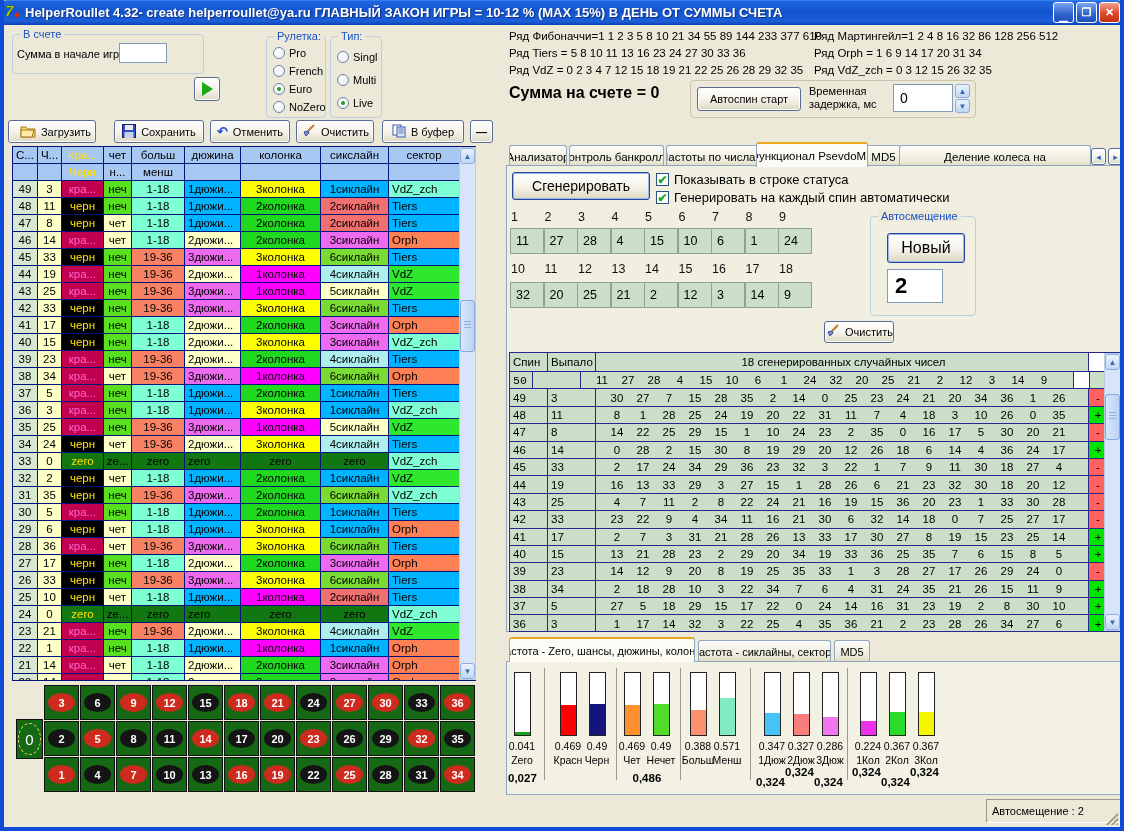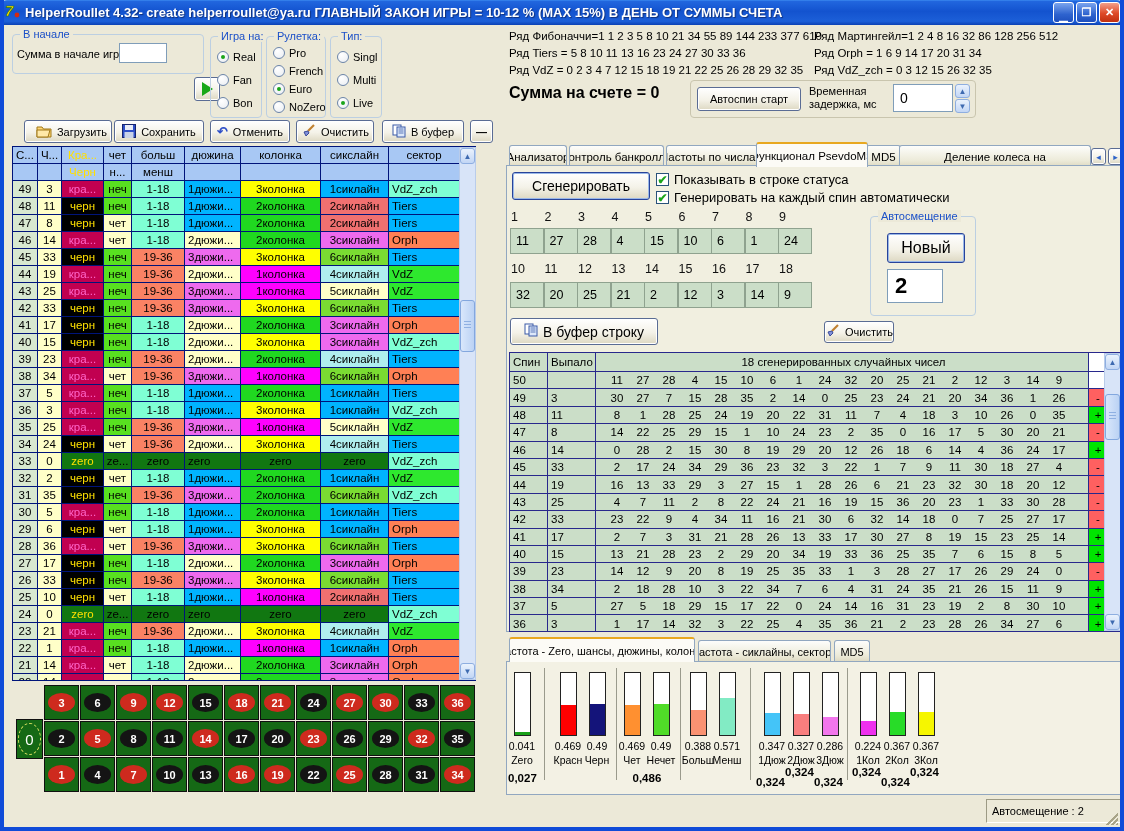--- a/index.html
+++ b/index.html
@@ -95,43 +95,28 @@
     </span>
     <span class="ttl">HelperRoullet 4.32- create helperroullet@ya.ru ГЛАВНЫЙ ЗАКОН ИГРЫ = 10-12 % (МАХ 15%) В ДЕНЬ ОТ СУММЫ СЧЕТА</span>
     <span class="winbtn">
         <span style="margin-top:7px">▁</span>
       </span>
     <span class="winbtn">❐</span>
     <span class="winbtn close">✕</span>
   </div>
 
   <div class="gb" style="left:8px;top:34px;width:192px;height:40px;">
-    <span class="gbt">В начале</span>
+    <span class="gbt">В счете</span>
     <span style="position:absolute;left:4px;top:13px;font-size:11px;">Сумма в начале игры</span>
     <input class="edit" style="left: 106px; top: 8px; width: 48px; height: 20px;" value="">
   </div>
   <div class="btn" style="left:190px;top:77px;width:26px;height:24px;">
     <span class="icon" style="width:0;height:0;border-left:11px solid #18A818;border-top:7px solid transparent;border-bottom:7px solid transparent;"></span>
   </div>
 
-  <div class="gb radiogroup" style="left:206px;top:36px;width:52px;height:82px;">
-      <span class="gbt">Игра на:</span>
-      <label class="radio on" style="left: 6px; top: 14px;">
-        <span class="dot"></span>
-        <span>Real</span>
-      </label>
-      <label class="radio" style="left: 6px; top: 37px;">
-        <span class="dot"></span>
-        <span>Fan</span>
-      </label>
-      <label class="radio" style="left: 6px; top: 60px;">
-        <span class="dot"></span>
-        <span>Bon</span>
-      </label>
-    </div>
   <div class="gb radiogroup" style="left:326px;top:36px;width:52px;height:82px;">
       <span class="gbt">Тип:</span>
       <label class="radio" style="left: 6px; top: 14px;">
         <span class="dot"></span>
         <span>Singl</span>
       </label>
       <label class="radio" style="left: 6px; top: 37px;">
         <span class="dot"></span>
         <span>Multi</span>
       </label>
@@ -153,21 +138,21 @@
       <label class="radio on" style="left: 6px; top: 46px;">
         <span class="dot"></span>
         <span>Euro</span>
       </label>
       <label class="radio" style="left: 6px; top: 64px;">
         <span class="dot"></span>
         <span>NoZero</span>
       </label>
     </div>
 
-  <div class="btn" style="left:20px;top:120px;width:88px;height:23px;padding-left:7px;">
+  <div class="btn" style="left:4px;top:120px;width:88px;height:23px;padding-left:7px;">
     <span class="icon"><svg width="16" height="14" viewBox="0 0 16 14">
           <path d="M1 3 h5 l1.5 2 H15 v8 H1z" fill="#FFD777" stroke="#A07818"></path>
           <path d="M1 6 h13 l-2 7 H1z" fill="#FFE9A8" stroke="#A07818"></path>
         </svg></span>
     <span>Загрузить</span>
   </div>
   <div class="btn" style="left:110px;top:120px;width:90px;height:23px;">
     <span class="icon"><svg width="14" height="14" viewBox="0 0 14 14">
           <rect x="0.5" y="0.5" width="13" height="13" fill="#2E4FC8" stroke="#15246E"></rect>
           <rect x="3" y="1" width="8" height="5" fill="#E9EDF6"></rect>
@@ -767,45 +752,37 @@
   <div class="gb" style="left:866px;top:216px;width:106px;height:100px;">
     <span class="gbt">Автосмещение</span>
     <div class="btn" style="left:16px;top:16px;width:78px;height:30px;position:absolute;font-size:16px;border:1px solid #28439A;box-shadow:0 0 0 1px #9AB8E8 inset;">
       <span>Новый</span>
     </div>
     <div class="edit" style="left:16px;top:52px;width:56px;height:34px;position:absolute;font-size:22px;font-weight:bold;display:flex;align-items:center;padding-left:7px;">
       <span>2</span>
     </div>
   </div>
 
-  <div class="btn" style="left:506px;top:318px;width:148px;height:27px;font-size:14px;">
-    <span class="icon"><svg width="14" height="14" viewBox="0 0 14 14">
-          <rect x="1" y="1" width="8" height="10" fill="#fff" stroke="#3A5AA8"></rect>
-          <rect x="5" y="3" width="8" height="10" fill="#DDE8FA" stroke="#3A5AA8"></rect>
-          <path d="M6.5 5h5M6.5 7h5M6.5 9h5" stroke="#3A5AA8" stroke-width="0.8"></path>
-        </svg></span>
-    <span>В буфер строку</span>
-  </div>
   <div class="btn" style="left:820px;top:321px;width:70px;height:22px;">
     <span class="icon"><svg width="15" height="14" viewBox="0 0 15 14">
           <path d="M13 1 L7 7" stroke="#C08030" stroke-width="2.2"></path>
           <path d="M3 8 L7 7 L8 9 L5 12z" fill="#8090D8" stroke="#3A4A9A"></path>
         </svg></span>
     <span>Очистить</span>
   </div>
 
   <div id="rtable">
       <div class="rrow hd">
         <div class="rc" style="width: 38px;">Спин</div>
         <div class="rc" style="width: 48px;">Выпало</div>
         <div class="rc" style="width: 493px; justify-content: center;">18 сгенерированных случайных чисел</div>
         <div class="rc" style="width: 16px; background: rgb(255, 255, 255);"></div>
       </div>
       <div class="rrow">
-        <div class="rc" style="width: 38px;">50</div>
+        <div class="rc" style="width: 23px; font-family: Liberation Mono, monospace;">50</div>
         <div class="rc" style="width: 48px;"></div>
         <div class="rc slots" style="width: 493px; padding-left: 8px;">
           <span class="slot">11</span>
           <span class="slot">27</span>
           <span class="slot">28</span>
           <span class="slot">4</span>
           <span class="slot">15</span>
           <span class="slot">10</span>
           <span class="slot">6</span>
           <span class="slot">1</span>

